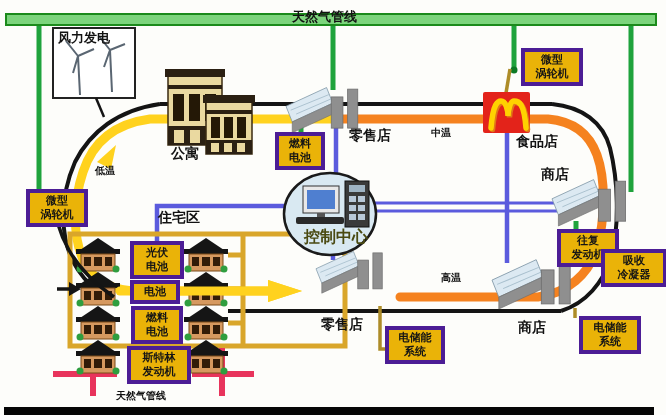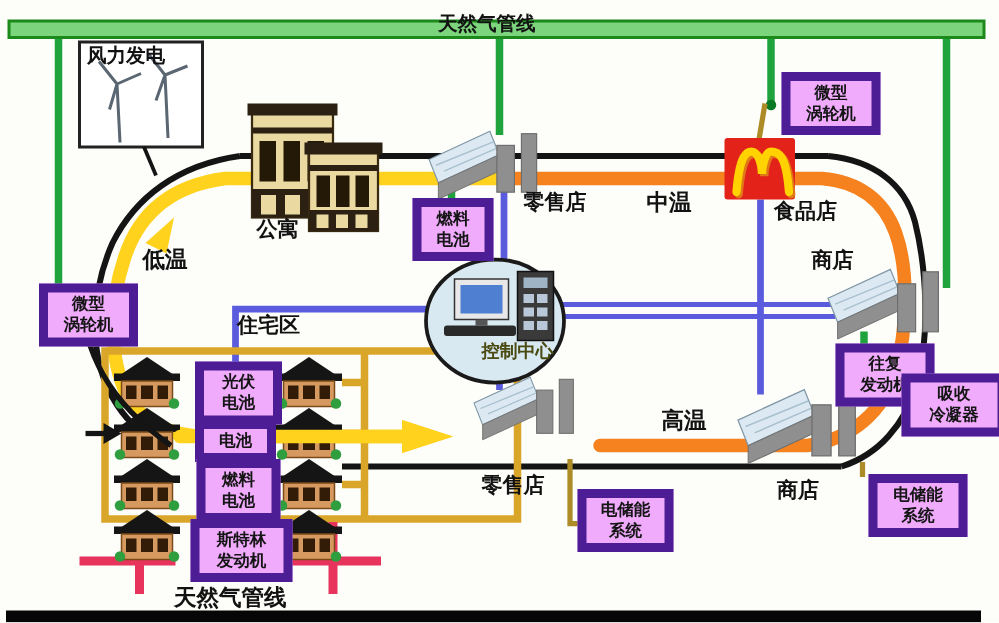--- a/index.html
+++ b/index.html
@@ -8,24 +8,24 @@
   #stage svg{position:absolute;left:0;top:0;}
   .ln-black{stroke:#141414;fill:none;}
   .ln-green{stroke:#1fa33c;stroke-width:5;fill:none;}
   .ln-blue{stroke:#5b5bdd;fill:none;}
   .ln-olive{stroke:#ad8c28;stroke-width:3.5;fill:none;}
   .ln-tan{stroke:#d9a62a;stroke-width:5;fill:none;}
   .ln-yellow{stroke:#ffd21e;stroke-width:9;fill:none;stroke-linecap:round;}
   .ln-orange{stroke:#f5821f;stroke-width:9;fill:none;stroke-linecap:round;}
   .ln-red{stroke:#e8345c;stroke-width:6;fill:none;}
   .lbl{position:absolute;font-weight:bold;color:#121212;white-space:nowrap;line-height:1.1;}
-  .lbl-box{position:absolute;font-weight:bold;color:#151515;background:#f0abfc;
-           border:6px solid #4c1d95;text-align:center;white-space:pre-line;
+  .lbl-box{position:absolute;font-weight:bold;color:#151515;background:#eab308;
+           border:4px solid #4c1d95;text-align:center;white-space:pre-line;
            font-size:11px;line-height:1.25;padding:1px 3px;}
-  .sz12{font-size:12px;margin-left:17px;} .sz13{font-size:13px;} .sz14{font-size:14px;} .sz15{font-size:15px;}
+  .sz12{font-size:16px;} .sz13{font-size:13px;} .sz14{font-size:14px;} .sz15{font-size:10px;}
   .cc-text{color:#4a4a12;}
 </style>
 </head>
 <body>
 
 <div id="stage">
 
 <svg width="666" height="415" viewBox="0 0 666 415">
 
   <g>

